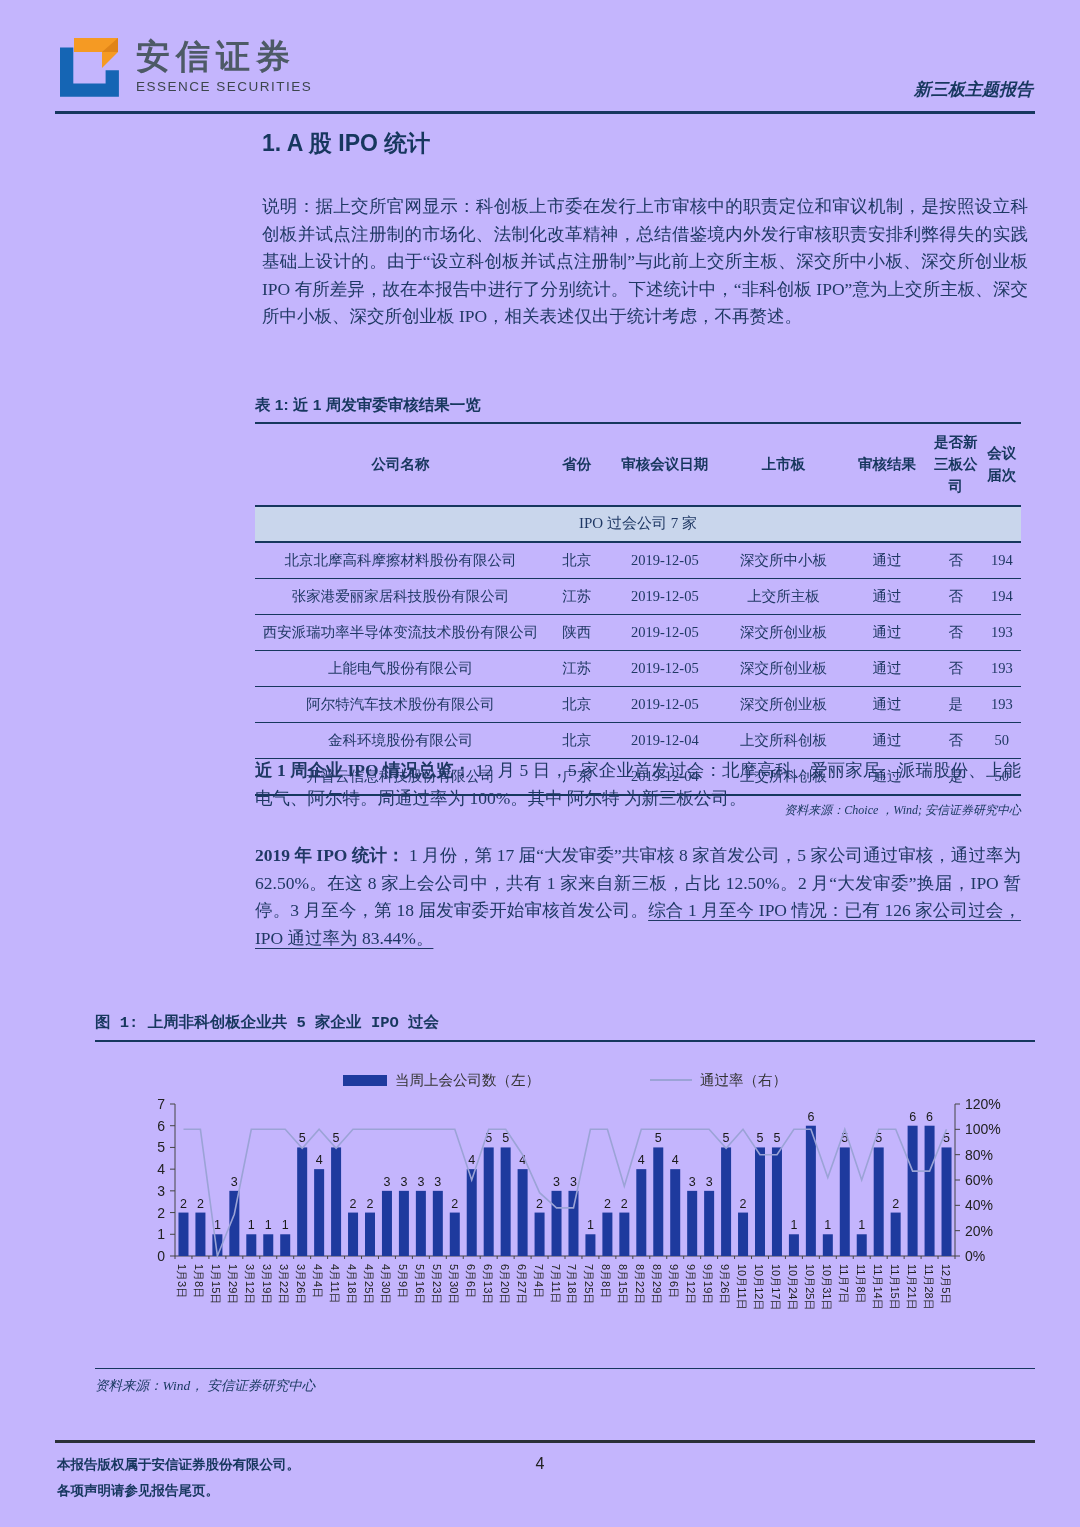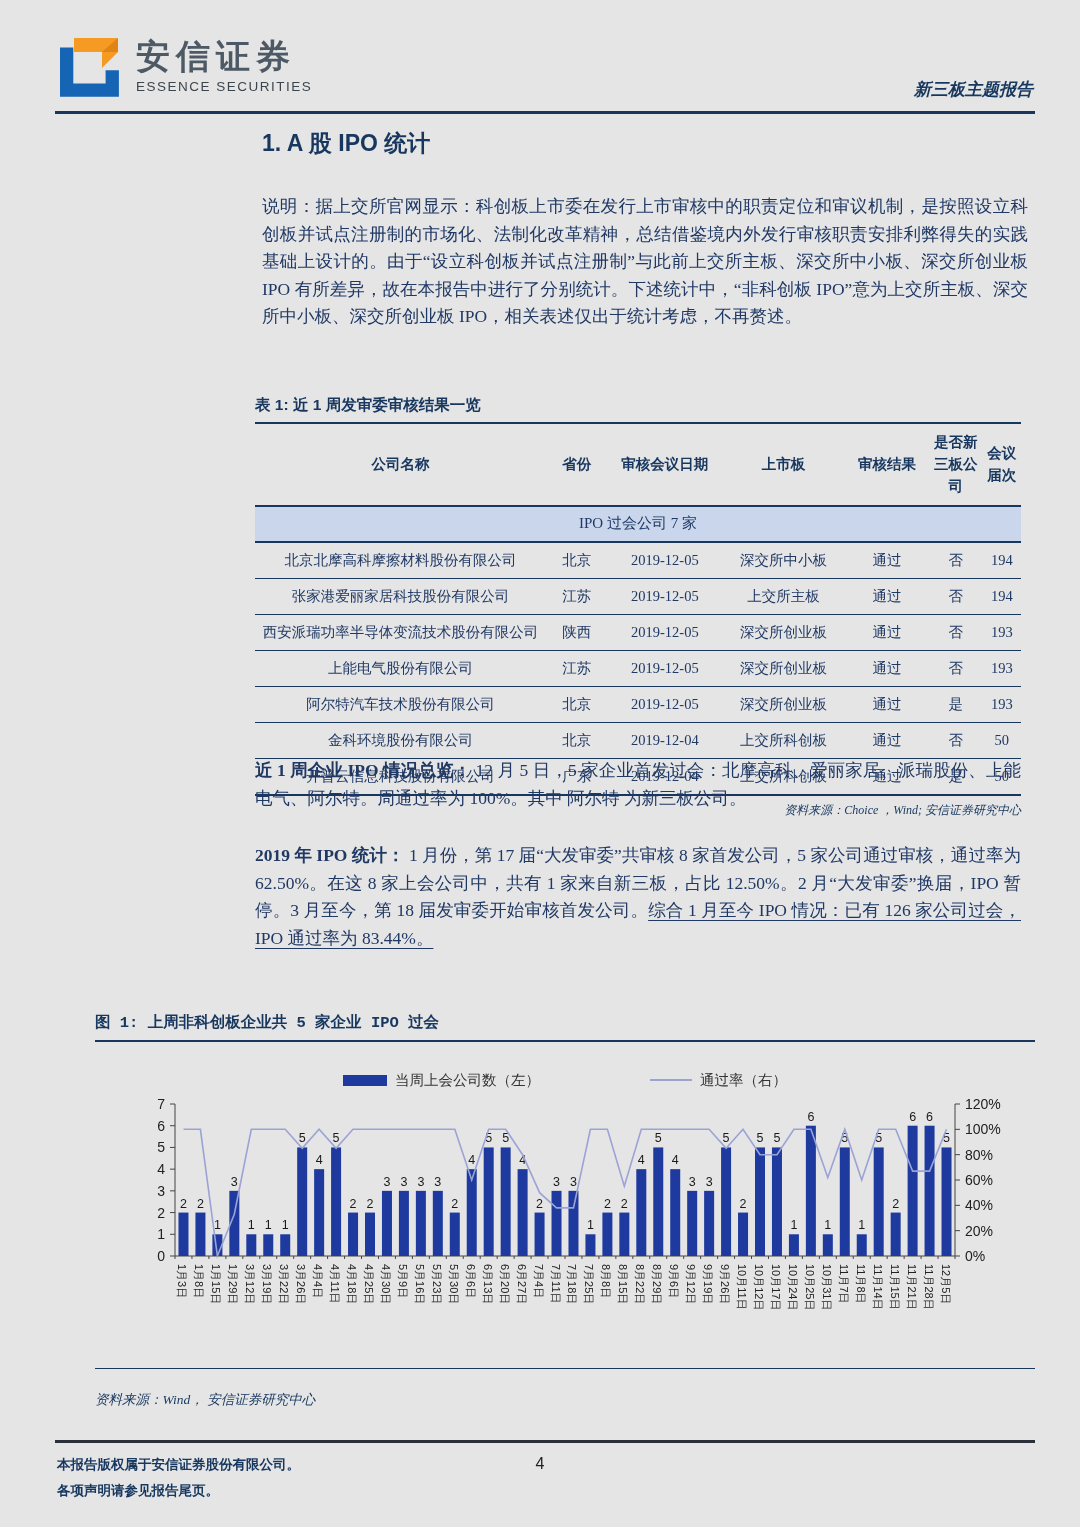--- a/index.html
+++ b/index.html
@@ -1,18 +1,18 @@
 <!DOCTYPE html>
 <html><head>
 <meta charset="utf-8">
 <style>
   * { margin:0; padding:0; box-sizing:border-box; }
   html,body { background:#ffffff; }
   body { font-family:"Liberation Serif", serif; color:#1f3864; }
-  .page { position:relative; width:1080px; height:1527px; background:#e5e5e5; overflow:hidden; }
+  .page { position:relative; width:1080px; height:1527px; background:#c4b5fd; overflow:hidden; }
 
   
   .header { position:absolute; left:55px; right:45px; top:30px; height:84px; border-bottom:3px solid #17375e; }
   .logo-wrap { position:absolute; left:5px; top:8px; display:flex; align-items:flex-start; gap:14px; }
   .logo-mark { width:62px; height:64px; }
   .brand-text .cn { font-family:"Liberation Sans", sans-serif; font-size:34px; font-weight:bold; color:#4d5a66; letter-spacing:6px; line-height:1.1; }
   .brand-text .en { font-family:"Liberation Sans", sans-serif; font-size:13.5px; color:#3c454d; letter-spacing:1.5px; margin-top:4px; }
   .doc-type { position:absolute; right:2px; bottom:10px; font-size:17px; color:#17375e; font-weight:bold; font-style:italic; }
 
   
@@ -38,21 +38,21 @@
 
   
   .figure { position:absolute; left:95px; width:940px; top:1012px; }
   .fig-title { font-family:Liberation Mono, monospace; font-size:15.5px; font-weight:bold; color:#17375e; padding-bottom:7px; border-bottom:2px solid #17375e; }
   .legend { display:flex; justify-content:center; gap:110px; margin-top:28px; height:20px; align-items:center; }
   .legend .item { display:flex; align-items:center; gap:8px; font-size:14.5px; color:#333; font-family:"Liberation Sans", sans-serif; }
   .sw-bar { width:44px; height:11px; }
   .sw-line { width:42px; height:2px; }
   .chart-wrap { margin-top:2px; }
   .fig-sep { border-top:1.5px solid #17375e; margin-top:14px; }
-  .fig-src { font-size:13.5px; font-style:italic; color:#17375e; margin-top:22px; }
+  .fig-src { font-size:13.5px; font-style:italic; color:#17375e; margin-top:8px; }
 
   
   .footer-rule { position:absolute; left:55px; right:45px; top:1440px; border-top:3px solid #2a2f38; }
   .footer-left { position:absolute; left:57px; top:1452px; font-size:13.5px; font-weight:bold; color:#17375e; line-height:26px; }
   .page-num { position:absolute; left:0; right:0; top:1455px; text-align:center; font-size:16px; color:#222; font-family:"Liberation Sans", sans-serif; }
 </style>
 </head>
 <body>
 
 <div class="page">

